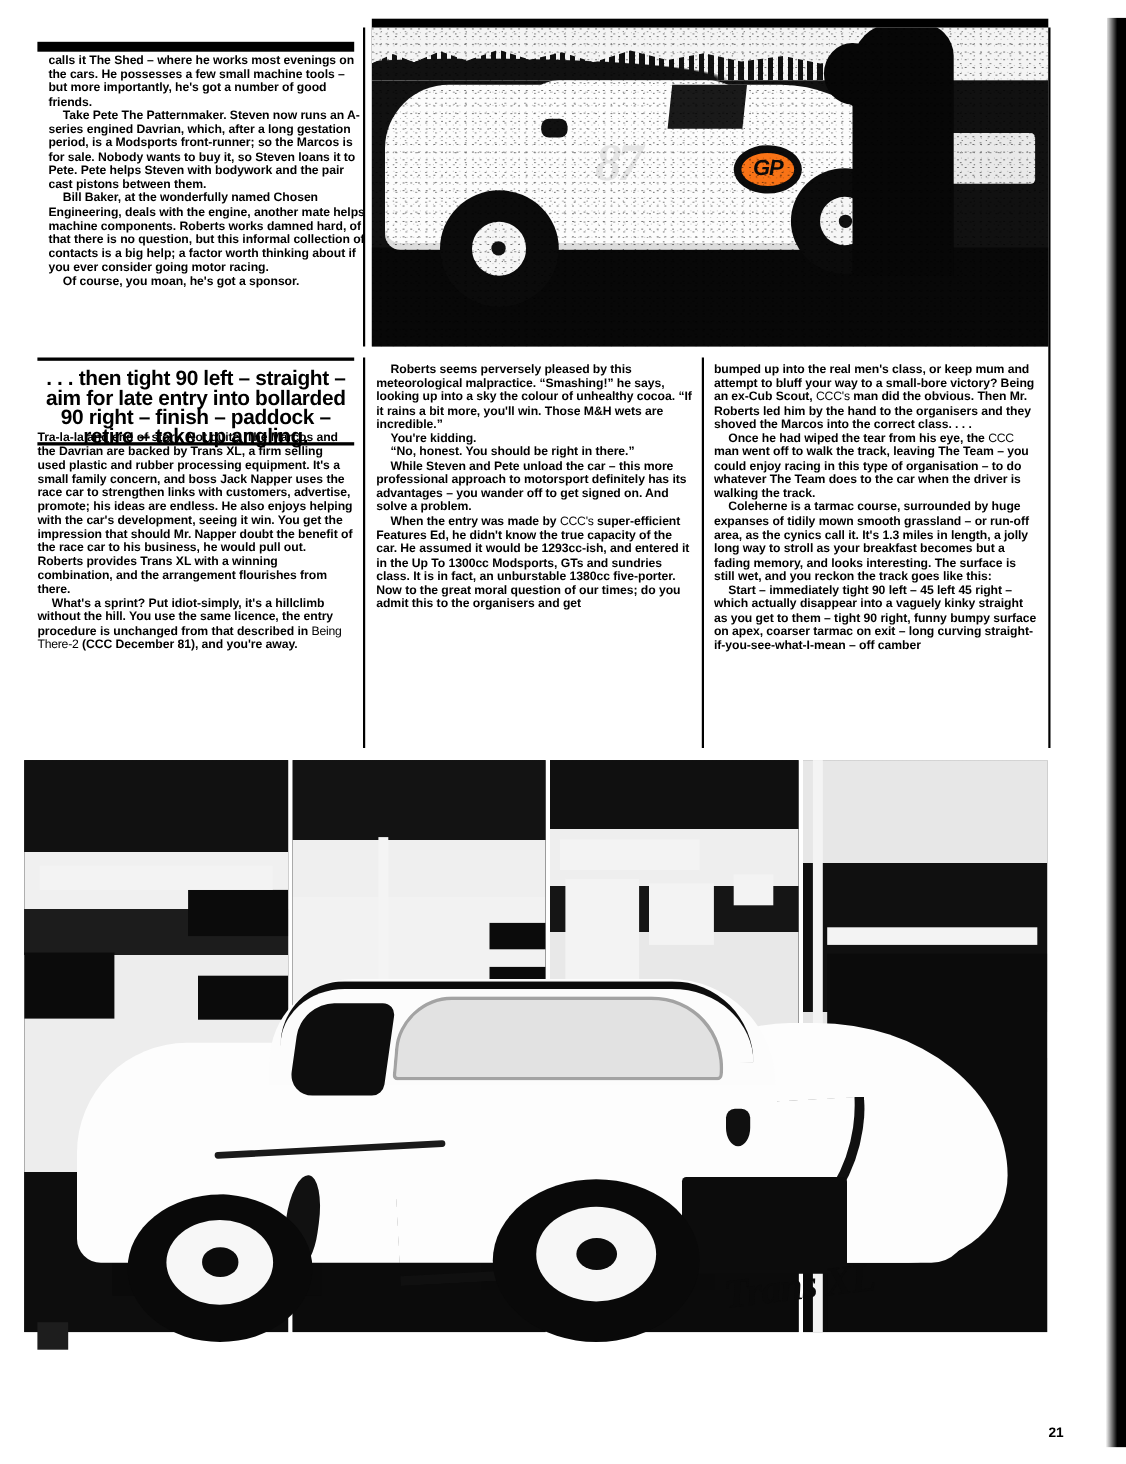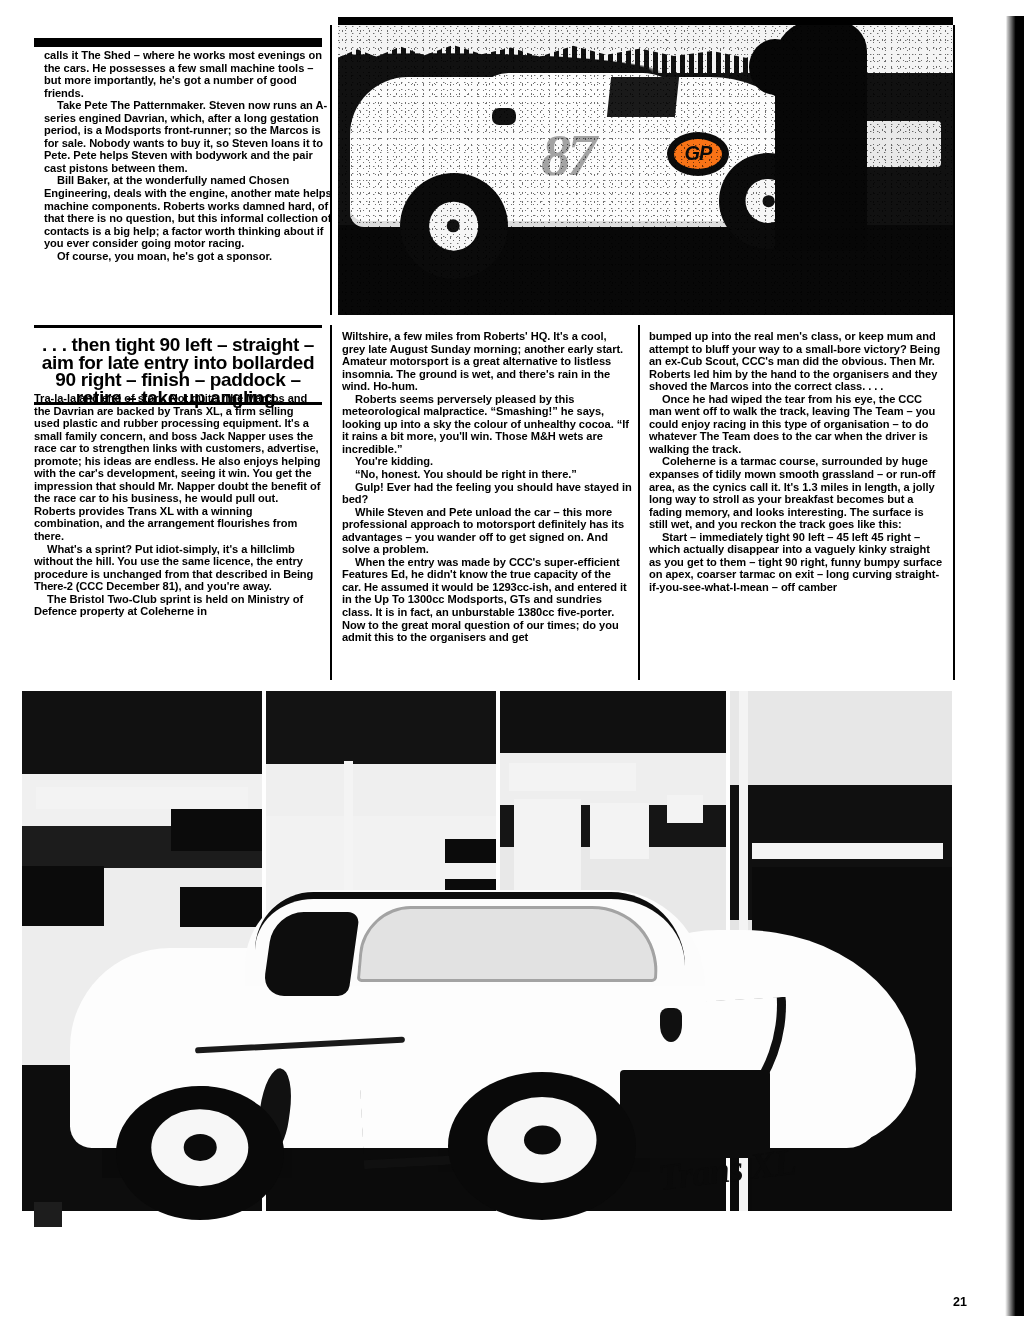--- a/index.html
+++ b/index.html
@@ -36,21 +36,21 @@
     position:absolute;
     font-size:11.1px;
     line-height:12.55px;
     letter-spacing:-0.05px;
     text-align:left;
     font-weight:700;
     -webkit-font-smoothing:none;
   }
   .col p{ margin:0; text-indent:13px; }
   .col p.noind{ text-indent:0; }
-  .col b{ font-weight:700; letter-spacing:-0.2px;}
+  .col b{ font-weight:400; letter-spacing:-0.2px;}
 
   
   .pullquote{
     position:absolute;
     left:34px; top:336px; width:288px;
     font-size:19px;
     line-height:17.6px;
     font-weight:900;
     text-align:center;
     letter-spacing:-0.35px;
@@ -103,23 +103,23 @@
   }
   #photo-top .window{
     position:absolute; left:44%; top:52px; width:11%; height:40px; background:#1a1a1a;
     transform:skewX(-6deg);
   }
   #photo-top .mirror{
     position:absolute; left:25%; top:83px; width:24px; height:17px; background:#111; border-radius:7px;
   }
   #photo-top .num{
     position:absolute; left:33%; top:100px;
-    font-size:60px; font-weight:900; font-style:italic;
+    font-size:48px; font-weight:900; font-style:italic;
     font-family:"Liberation Serif", serif;
-    color:#a3a3a3; letter-spacing:-4px; line-height:1;
+    color:#e5e5e5; letter-spacing:-4px; line-height:1;
   }
   #photo-top .roundel{
     position:absolute; left:53.5%; top:107px; width:62px; height:44px;
     border-radius:50%; background:#f97316; border:7px solid #0b0b0b;
   }
   #photo-top .roundel span{
     position:absolute; left:50%; top:50%; transform:translate(-50%,-52%);
     font-size:20px; font-weight:900; font-style:italic; color:#0b0b0b; letter-spacing:-1px;
   }
   #photo-top .wheel{
@@ -313,29 +313,26 @@
   <p>Take Pete The Patternmaker. Steven now runs an A-series engined Davrian, which, after a long gestation period, is a Modsports front-runner; so the Marcos is for sale. Nobody wants to buy it, so Steven loans it to Pete. Pete helps Steven with bodywork and the pair cast pistons between them.</p>
   <p>Bill Baker, at the wonderfully named Chosen Engineering, deals with the engine, another mate helps machine components. Roberts works damned hard, of that there is no question, but this informal collection of contacts is a big help; a factor worth thinking about if you ever consider going motor racing.</p>
   <p>Of course, you moan, he's got a sponsor.</p>
 </div>
 
 <div class="pullquote">. . . then tight 90 left – straight – aim for late entry into bollarded 90 right – finish – paddock – retire – take up angling.</div>
 
 <div class="col" id="col1-lower" style="left:34px; top:392px; width:288px;">
   <p class="noind">Tra-la-la and end of story. Not quite. The Marcos and the Davrian are backed by Trans XL, a firm selling used plastic and rubber processing equipment. It's a small family concern, and boss Jack Napper uses the race car to strengthen links with customers, advertise, promote; his ideas are endless. He also enjoys helping with the car's development, seeing it win. You get the impression that should Mr. Napper doubt the benefit of the race car to his business, he would pull out. Roberts provides Trans XL with a winning combination, and the arrangement flourishes from there.</p>
   <p><span>What's a sprint? Put idiot-simply, it's a hillclimb without the hill. You use the same licence, the entry procedure is unchanged from that described in </span><b>Being There-2</b><span> (CCC December 81), and you're away.</span></p>
-  <p>The Bristol Two-Club sprint is held on Ministry of Defence property at Coleherne in</p>
 </div>
 
 <div class="col" id="col2" style="left:342px; top:330px; width:290px;">
-  <p class="noind">Wiltshire, a few miles from Roberts' HQ. It's a cool, grey late August Sunday morning; another early start. Amateur motorsport is a great alternative to listless insomnia. The ground is wet, and there's rain in the wind. Ho-hum.</p>
   <p>Roberts seems perversely pleased by this meteorological malpractice. “Smashing!” he says, looking up into a sky the colour of unhealthy cocoa. “If it rains a bit more, you'll win. Those M&amp;H wets are incredible.”</p>
   <p>You're kidding.</p>
   <p>“No, honest. You should be right in there.”</p>
-  <p>Gulp! Ever had the feeling you should have stayed in bed?</p>
   <p>While Steven and Pete unload the car – this more professional approach to motorsport definitely has its advantages – you wander off to get signed on. And solve a problem.</p>
   <p><span>When the entry was made by </span><b>CCC's</b><span> super-efficient Features Ed, he didn't know the true capacity of the car. He assumed it would be 1293cc-ish, and entered it in the Up To 1300cc Modsports, GTs and sundries class. It is in fact, an unburstable 1380cc five-porter. Now to the great moral question of our times; do you admit this to the organisers and get</span></p>
 </div>
 
 <div class="col" id="col3" style="left:649px; top:330px; width:296px;">
   <p class="noind"><span>bumped up into the real men's class, or keep mum and attempt to bluff your way to a small-bore victory? Being an ex-Cub Scout, </span><b>CCC's</b><span> man did the obvious. Then Mr. Roberts led him by the hand to the organisers and they shoved the Marcos into the correct class. . . .</span></p>
   <p><span>Once he had wiped the tear from his eye, the </span><b>CCC</b><span> man went off to walk the track, leaving The Team – you could enjoy racing in this type of organisation – to do whatever The Team does to the car when the driver is walking the track.</span></p>
   <p>Coleherne is a tarmac course, surrounded by huge expanses of tidily mown smooth grassland – or run-off area, as the cynics call it. It's 1.3 miles in length, a jolly long way to stroll as your breakfast becomes but a fading memory, and looks interesting. The surface is still wet, and you reckon the track goes like this:</p>
   <p>Start – immediately tight 90 left – 45 left 45 right – which actually disappear into a vaguely kinky straight as you get to them – tight 90 right, funny bumpy surface on apex, coarser tarmac on exit – long curving straight-if-you-see-what-I-mean – off camber</p>
 </div>

